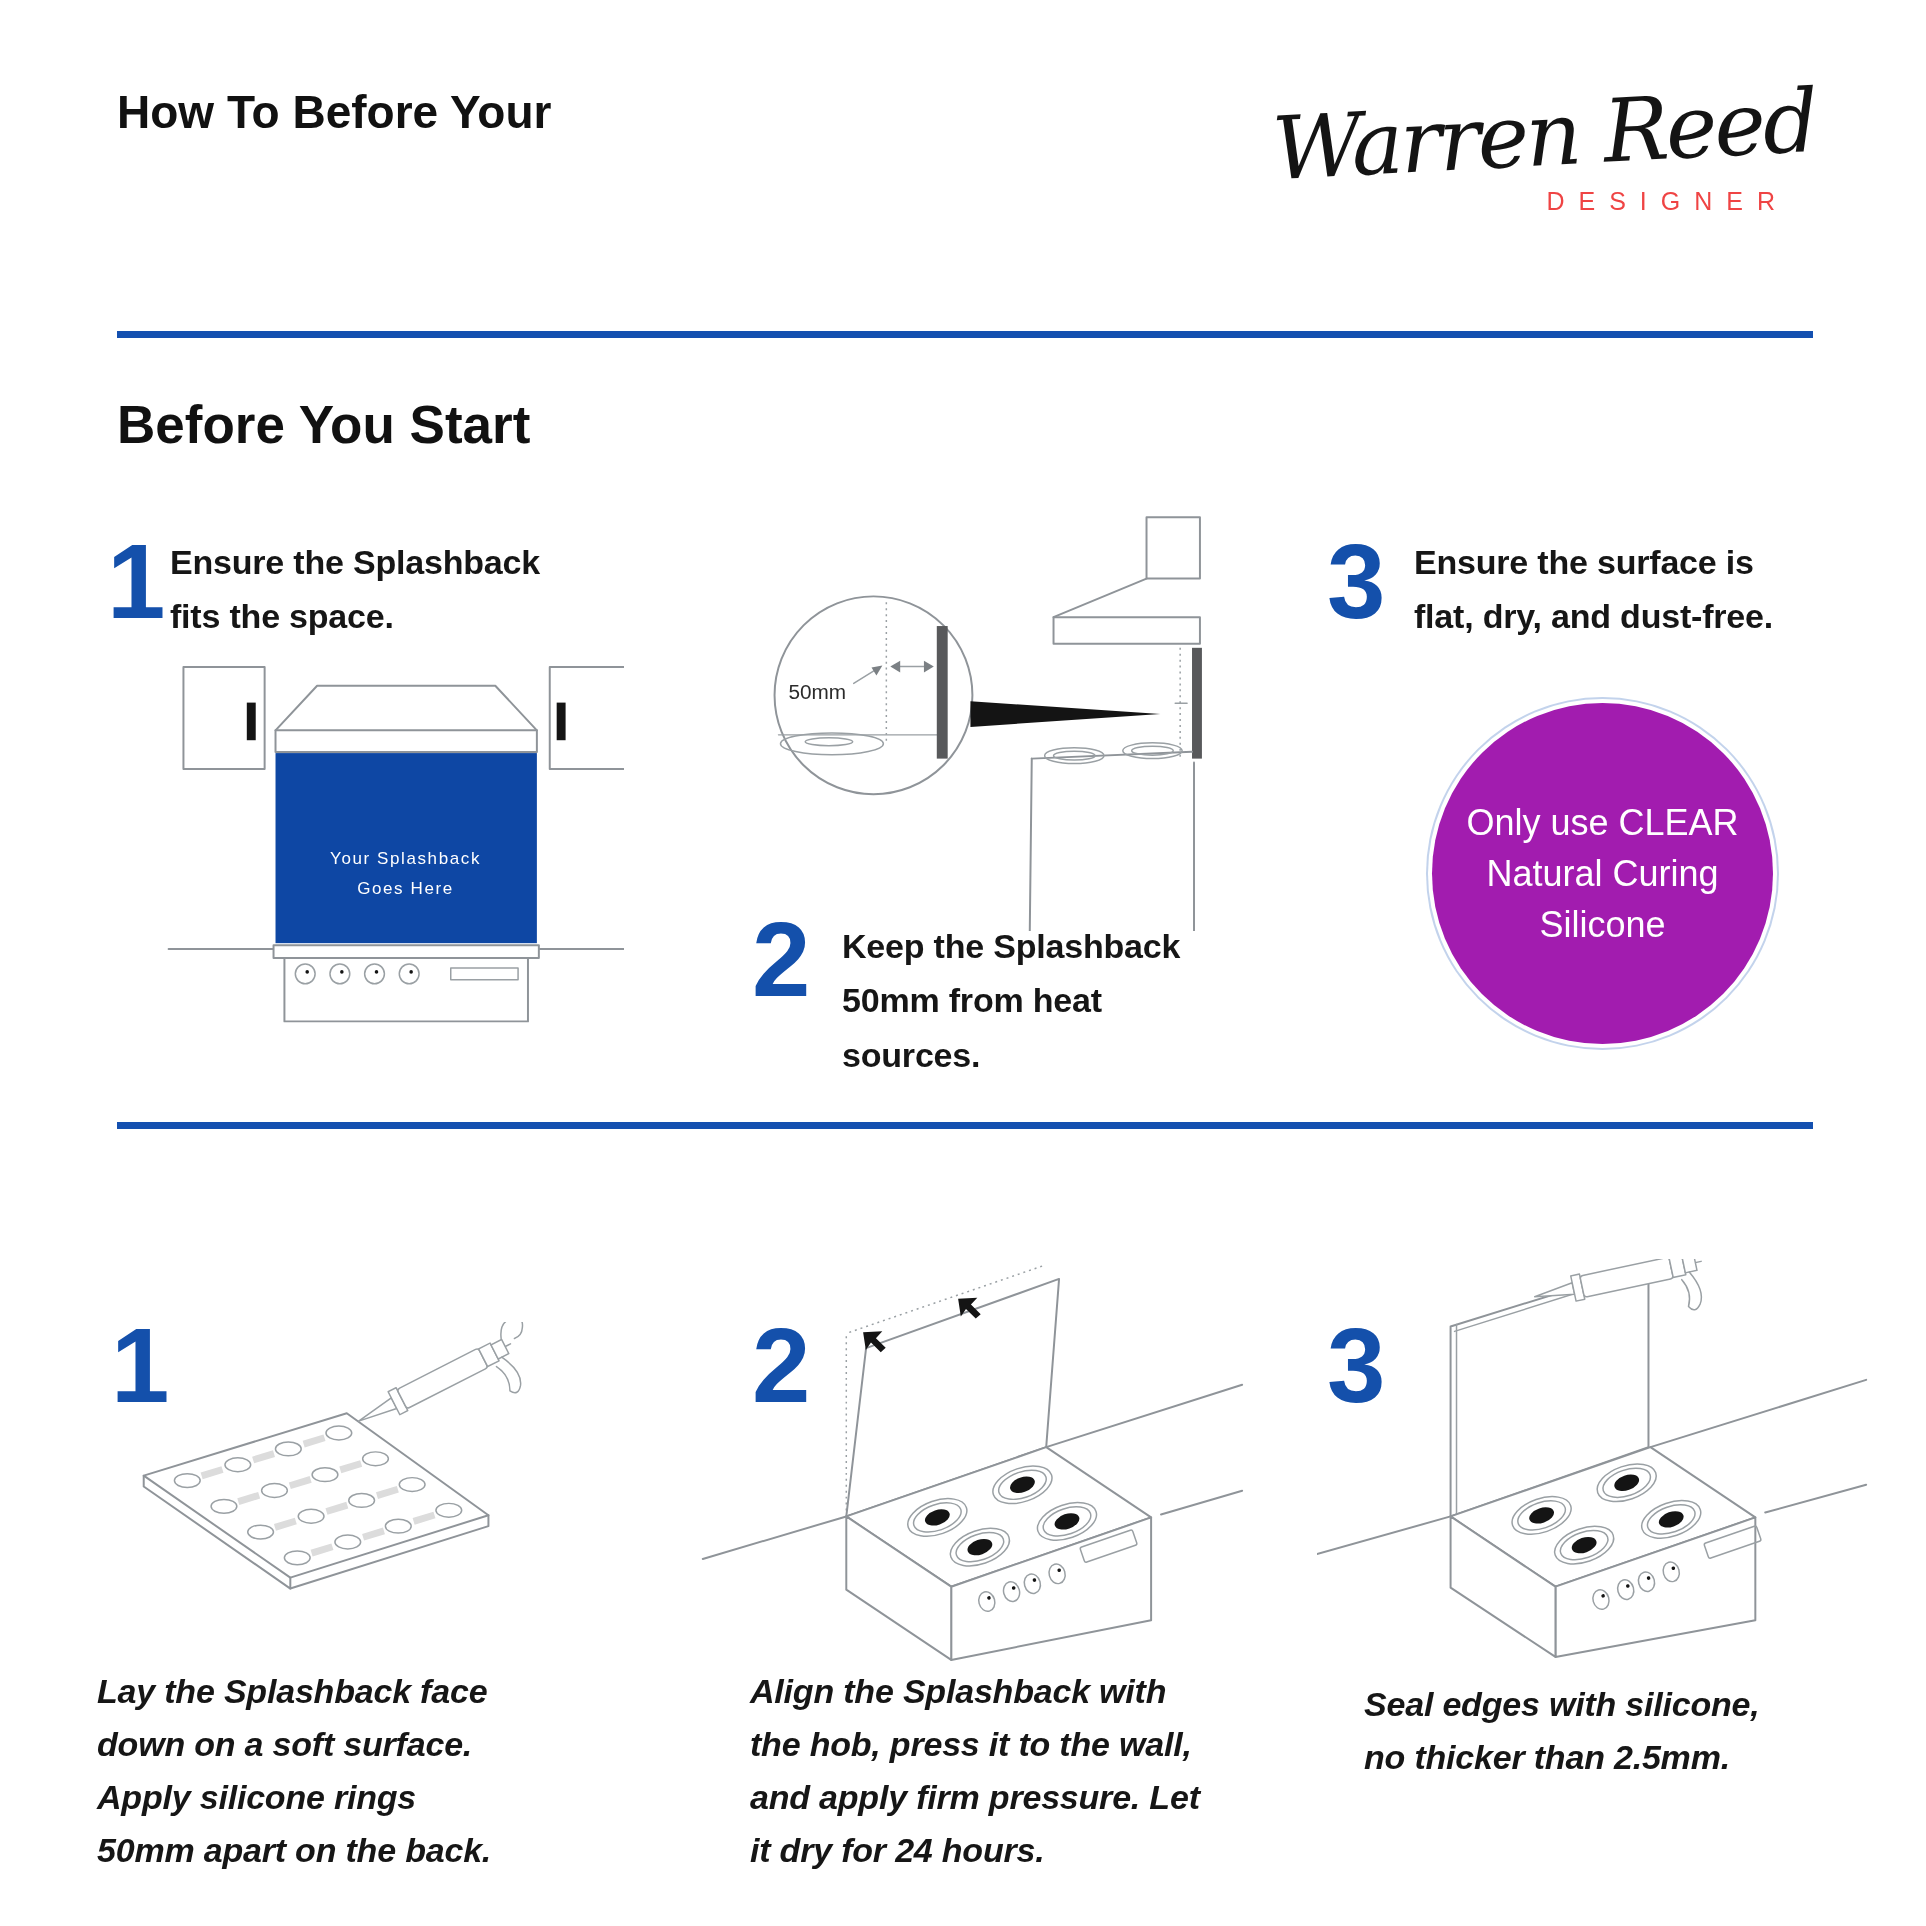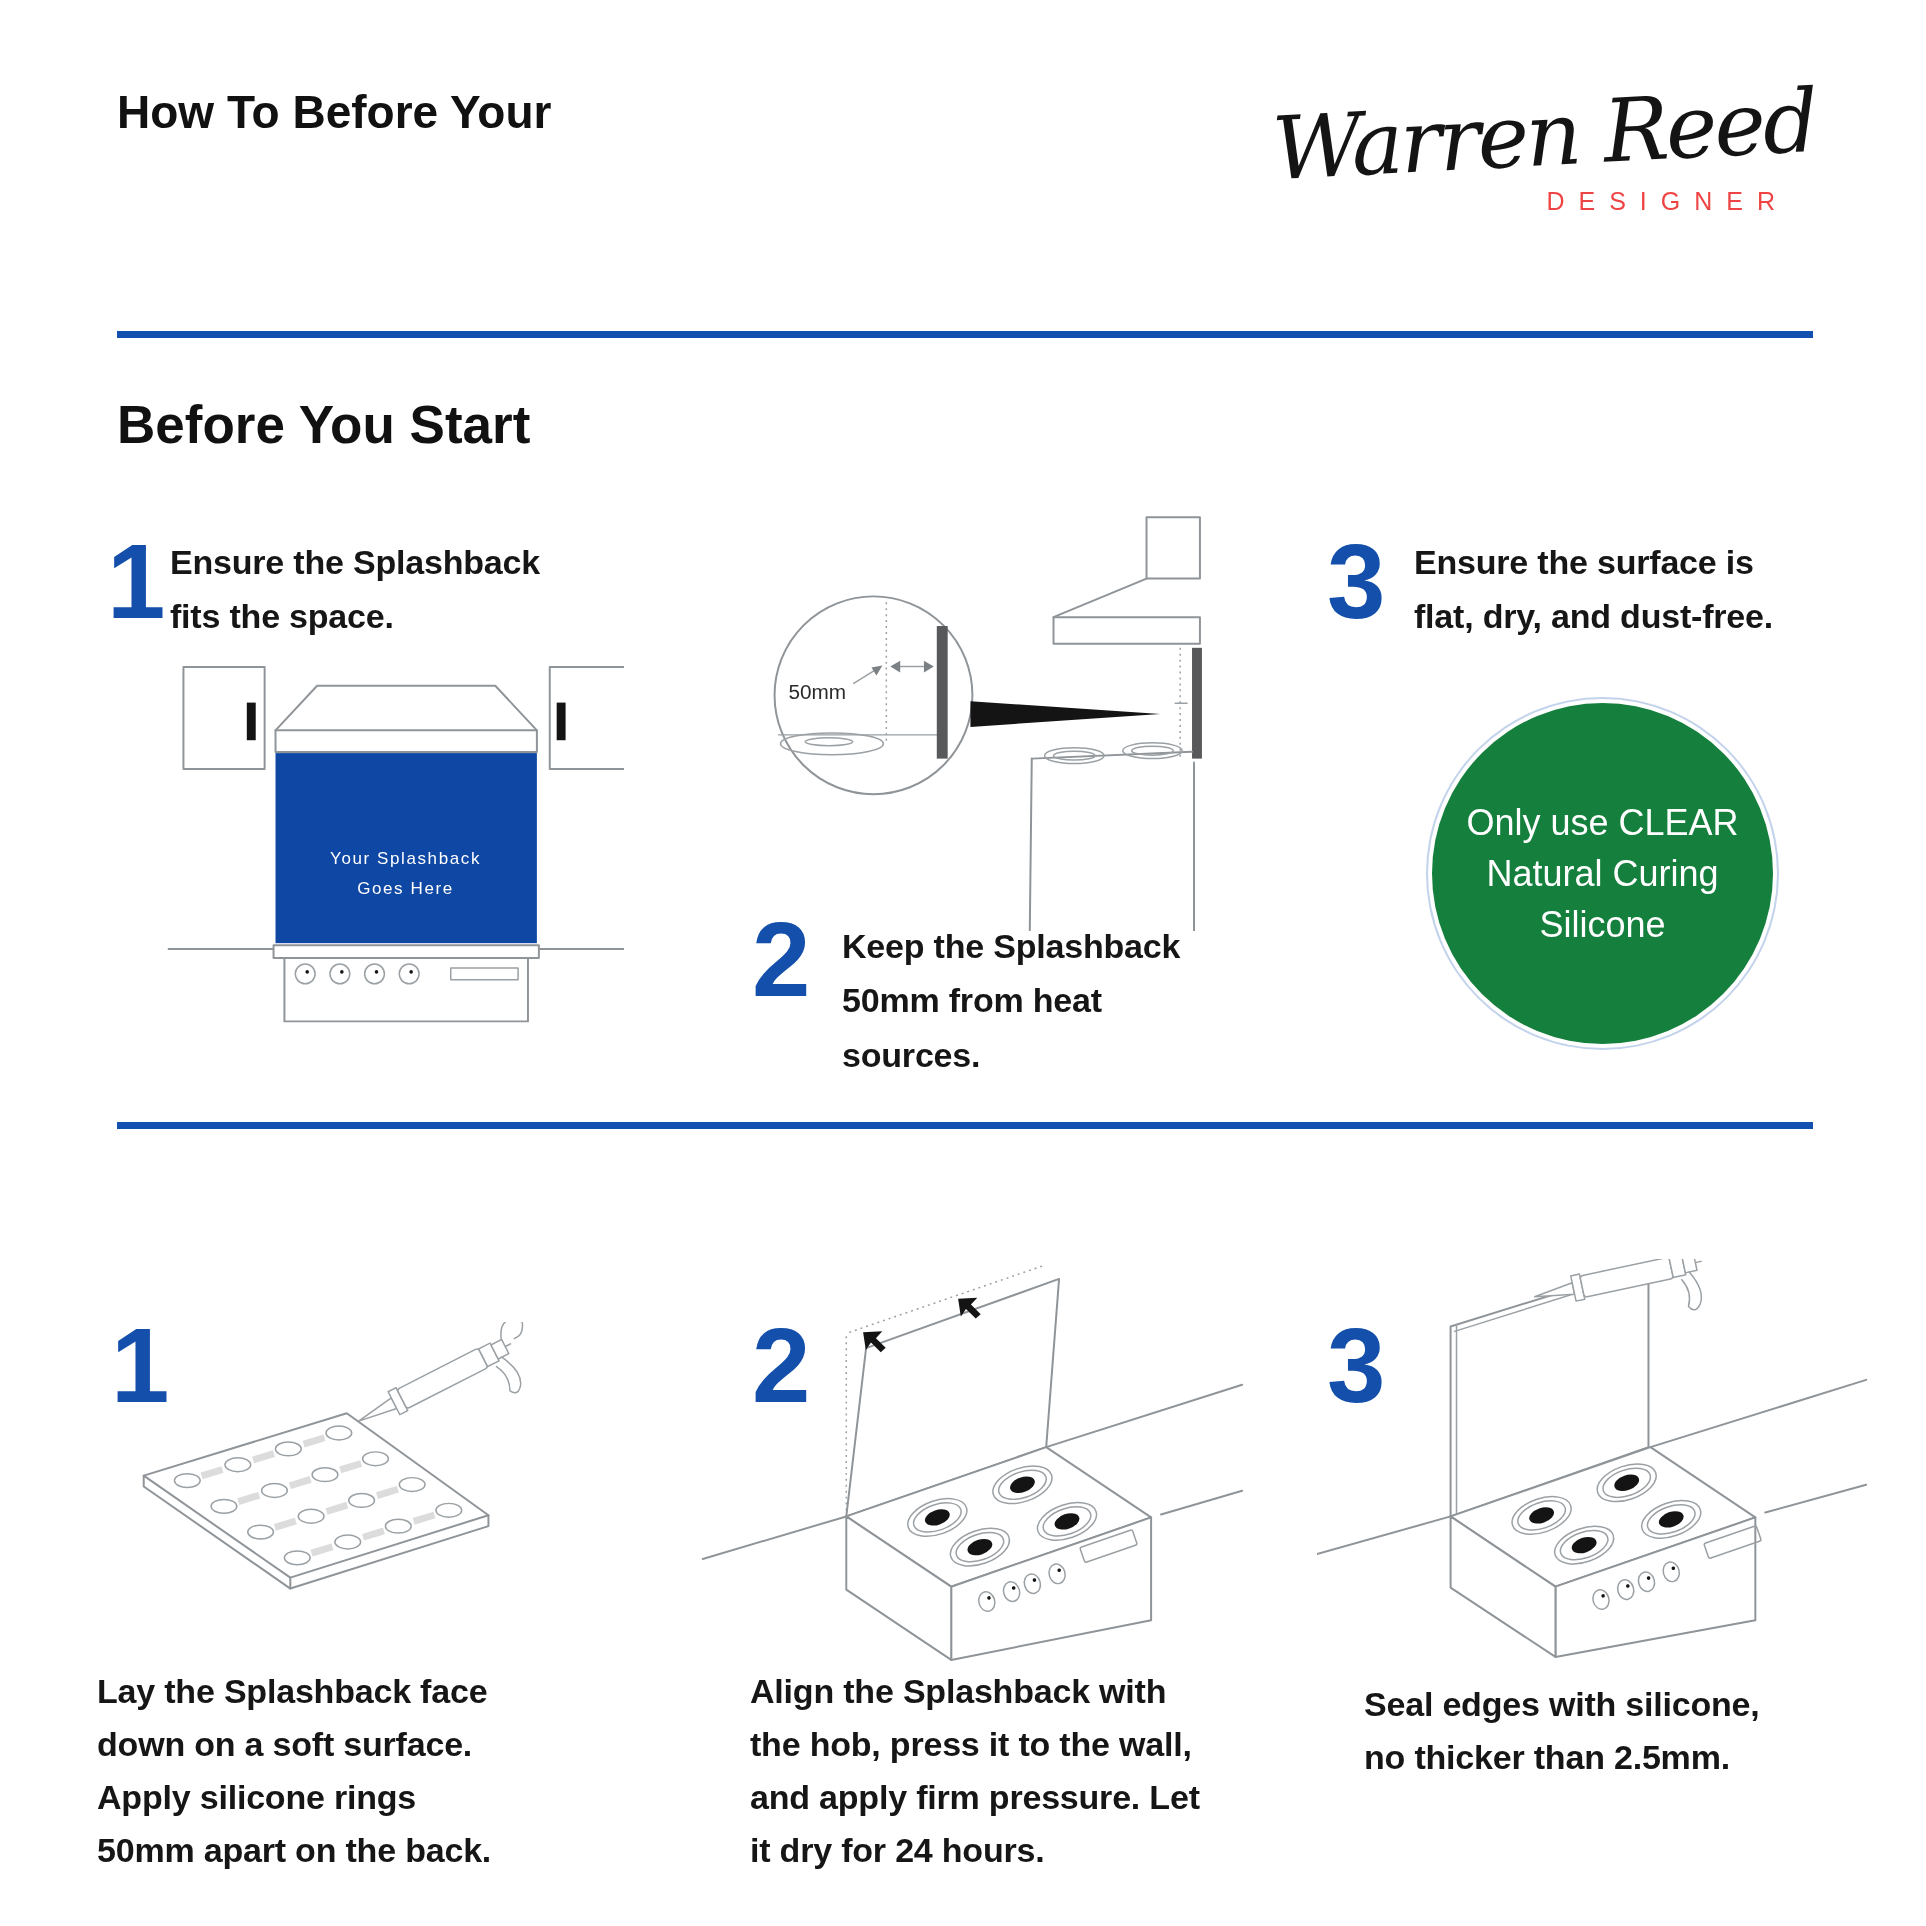--- a/index.html
+++ b/index.html
@@ -10,22 +10,22 @@
   .title2{left:113px;top:141px;font-size:85px;font-weight:800;color:#111;letter-spacing:-1px;}
   .logo{left:1257px;top:83px;width:574px;text-align:center;}
   .logo-script{font-family:"DejaVu Serif",serif;font-style:italic;font-size:87px;color:#141414;
                transform:rotate(-3deg);letter-spacing:-3px;line-height:1.2;}
   .logo-sub{font-size:25px;letter-spacing:14px;color:#ef4444;text-align:right;padding-right:42px;margin-top:0px;}
   .divider{left:117px;width:1696px;height:7px;background:#1450B0;}
   .h2{font-size:53px;font-weight:800;color:#111;left:117px;}
   .step-num{font-size:105px;font-weight:800;color:#1450AB;line-height:1;}
   .step-text{font-weight:700;font-size:34px;line-height:1.6;color:#161616;
              letter-spacing:-0.2px;white-space:nowrap;}
-  .step-text-lg{line-height:1.56;}
-  .note-circle{left:1432px;top:703px;width:341px;height:341px;border-radius:50%;background:#15803d;
+  .step-text-lg{line-height:1.56;font-style:italic;}
+  .note-circle{left:1432px;top:703px;width:341px;height:341px;border-radius:50%;background:#a21caf;
                box-shadow:0 0 0 4px #ffffff,0 0 0 6px #c3d3ec;display:flex;align-items:center;
                justify-content:center;text-align:center;color:#ffffff;font-size:36px;line-height:1.42;
                white-space:nowrap;}
   .panel-label{left:275px;top:844px;width:261px;text-align:center;color:#ffffff;font-size:17px;
                letter-spacing:1.6px;line-height:1.78;font-weight:400;white-space:nowrap;}
   
   .ln{fill:none;stroke:#8f9499;stroke-width:2;stroke-linejoin:round;stroke-linecap:round;}
   .lnf{fill:#ffffff;stroke:#8f9499;stroke-width:2;stroke-linejoin:round;stroke-linecap:round;}
   .ln15{fill:none;stroke:#9aa0a4;stroke-width:1.5;stroke-linejoin:round;stroke-linecap:round;}
   .lnf15{fill:#ffffff;stroke:#9aa0a4;stroke-width:1.5;stroke-linejoin:round;stroke-linecap:round;}

